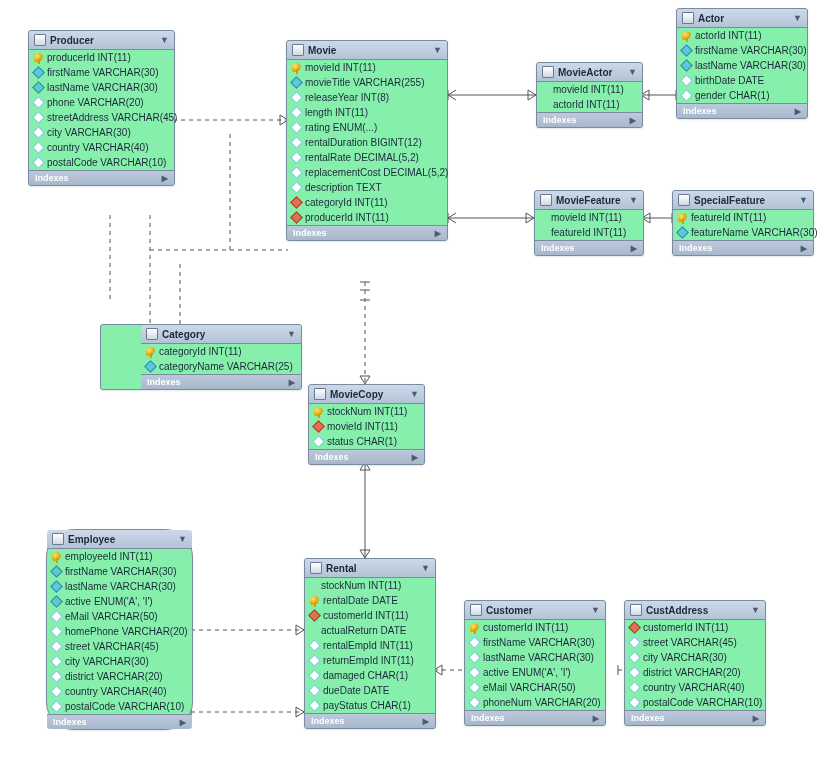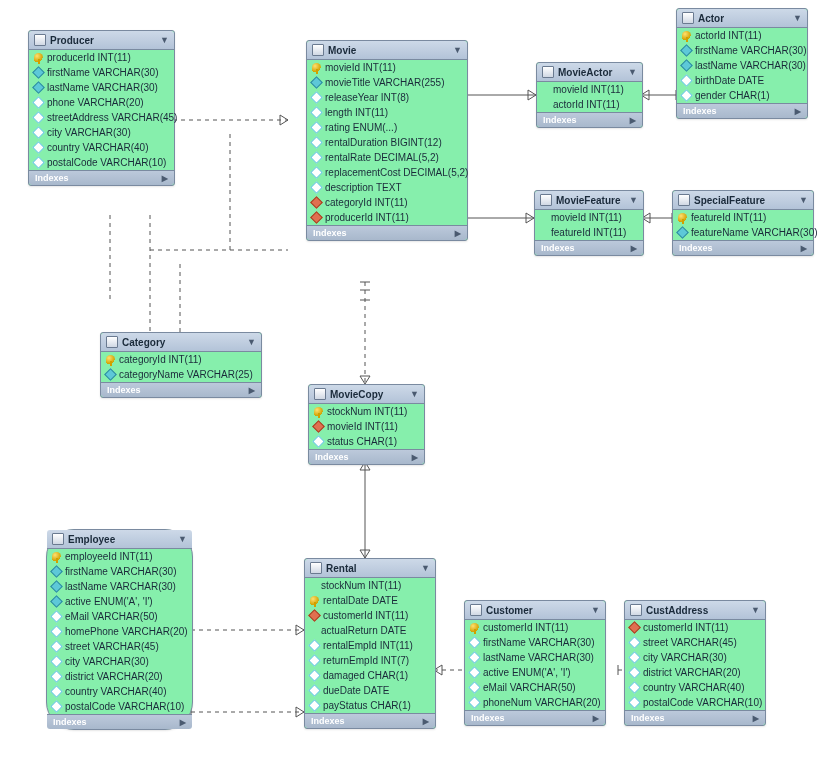--- a/index.html
+++ b/index.html
@@ -252,21 +252,21 @@
       </div>
       <div class="entity-row">
         <span class="diamond nul"></span>
         <span>postalCode VARCHAR(10)</span>
       </div>
       <div class="indexes">
         <span>Indexes</span>
         <span class="arrow">▶</span>
       </div>
     </div>
-    <div class="entity" style="left: 306px; top: 40px; width: 160px; text-align: right;">
+    <div class="entity" style="left: 286px; top: 40px; width: 160px; text-align: right;">
       <div class="entity-header">
         <span class="icon"></span>
         <span>Movie</span>
         <span class="collapse">▼</span>
       </div>
       <div class="entity-row">
         <span class="keyicon"></span>
         <span>movieId INT(11)</span>
       </div>
       <div class="entity-row">
@@ -395,21 +395,21 @@
       </div>
       <div class="entity-row">
         <span class="diamond nn"></span>
         <span>featureName VARCHAR(30)</span>
       </div>
       <div class="indexes">
         <span>Indexes</span>
         <span class="arrow">▶</span>
       </div>
     </div>
-    <div class="entity" style="left: 100px; top: 332px; width: 160px;">
+    <div class="entity" style="left: 100px; top: 324px; width: 160px; padding-left: 40px;">
       <div class="entity-header">
         <span class="icon"></span>
         <span>Category</span>
         <span class="collapse">▼</span>
       </div>
       <div class="entity-row">
         <span class="keyicon"></span>
         <span>categoryId INT(11)</span>
       </div>
       <div class="entity-row">
@@ -520,21 +520,21 @@
       <div class="entity-row">
         <span style="width: 7px; height: 7px; flex-shrink: 0;"></span>
         <span>actualReturn DATE</span>
       </div>
       <div class="entity-row">
         <span class="diamond nul"></span>
         <span>rentalEmpId INT(11)</span>
       </div>
       <div class="entity-row">
         <span class="diamond nul"></span>
-        <span>returnEmpId INT(7)</span>
+        <span>returnEmpId INT(11)</span>
       </div>
       <div class="entity-row">
         <span class="diamond nul"></span>
         <span>damaged CHAR(1)</span>
       </div>
       <div class="entity-row">
         <span class="diamond nul"></span>
         <span>dueDate DATE</span>
       </div>
       <div class="entity-row">

